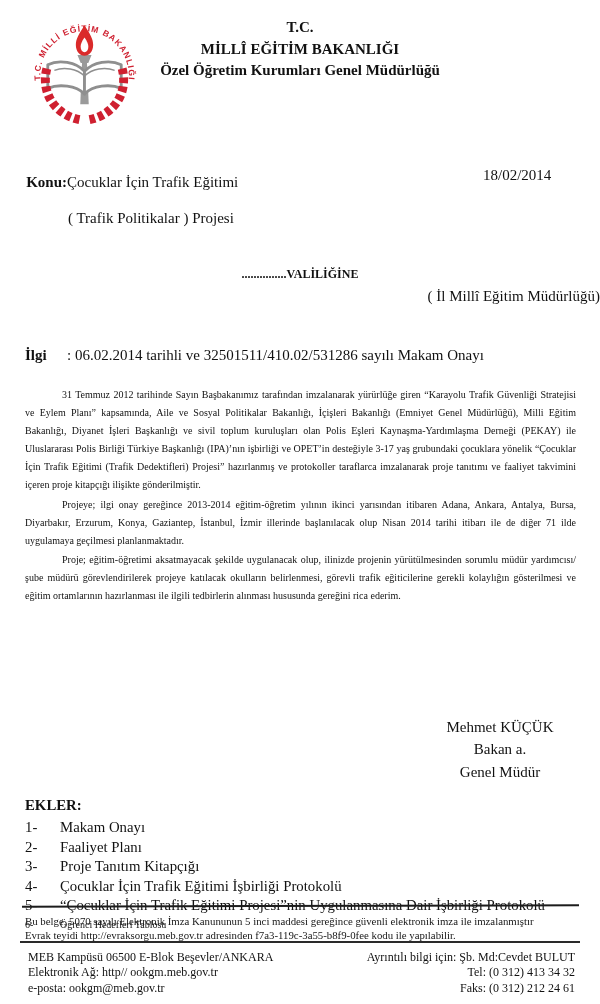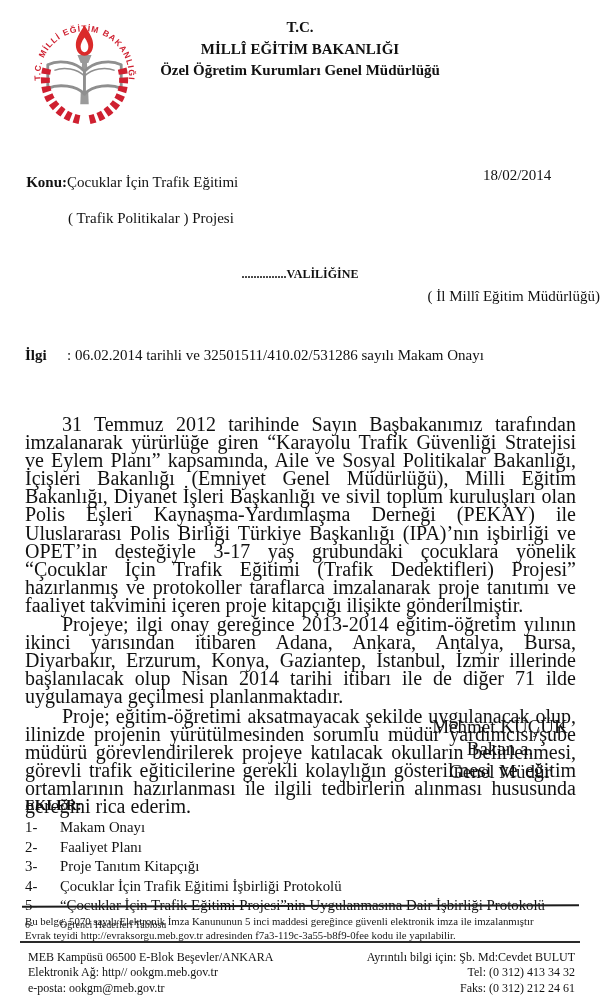--- a/index.html
+++ b/index.html
@@ -19,26 +19,26 @@
   
   .row{position:absolute;font-size:15px;white-space:nowrap;}
   .lbl{display:inline-block;min-width:42px;font-weight:bold;}
   .date{position:absolute;left:483px;top:167px;font-size:15px;}
   
   .addressee{position:absolute;left:0;right:0;top:263px;text-align:center;line-height:22px;}
   .addressee .l1{font-weight:bold;font-size:12px;}
   .addressee .l2{font-size:15px;text-align:right;}
   
   .bodytext{position:absolute;left:25px;top:386px;width:551px;
-    font-size:20px;line-height:18.1px;text-align:justify;margin-top:29px;}
+    font-size:10px;line-height:18.1px;text-align:justify;}
   .bodytext p{margin:0;text-indent:37px;}
   .bodytext p + p{margin-top:1px;}
   
   .signature{position:absolute;left:415px;top:716px;width:170px;
-    text-align:center;font-size:19px;line-height:22.3px;}
+    text-align:center;font-size:15px;line-height:22.3px;}
   
   .ekler{position:absolute;left:25px;top:797px;font-size:14.8px;}
   .ekler .title{font-weight:bold;height:22px;}
   .att-row{height:19.5px;white-space:nowrap;}
   .att-no{display:inline-block;width:35px;}
   .item6{position:absolute;left:25px;top:919px;font-size:10px;white-space:nowrap;}
   .strike{position:absolute;left:22px;top:905px;width:557px;height:2px;
     background:#1c1c1c;transform:rotate(-0.15deg);}
   
   .esign{position:absolute;left:25px;font-size:10.8px;white-space:nowrap;color:#161616;}

